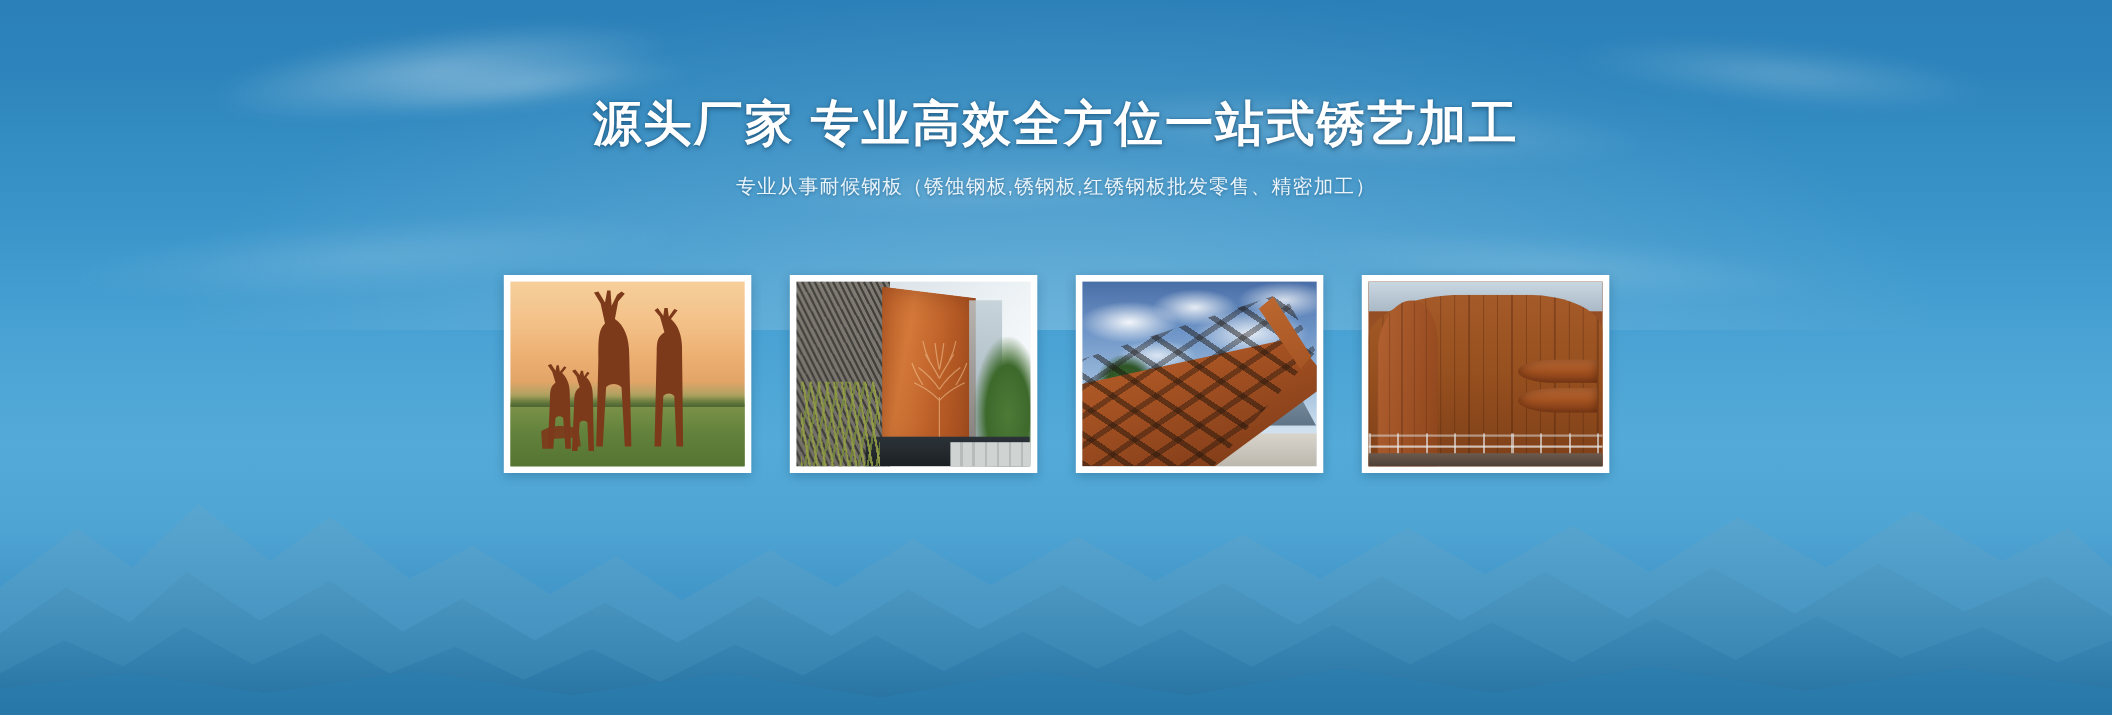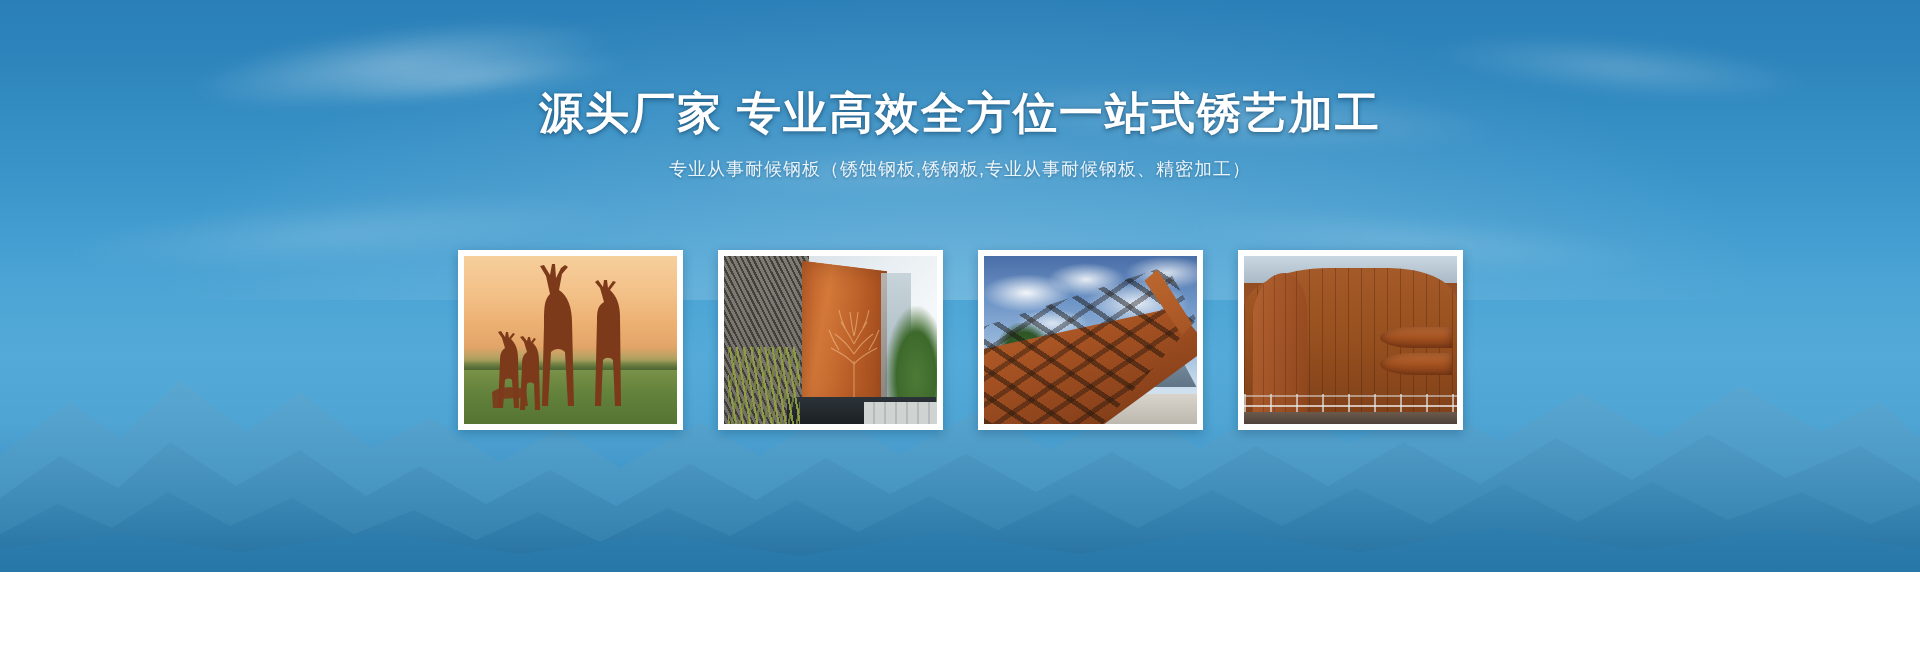--- a/index.html
+++ b/index.html
@@ -3,21 +3,21 @@
 <meta charset="utf-8">
 <style>
   * { box-sizing: border-box; margin: 0; padding: 0; }
   html, body {
     width: 1920px; height: 650px;
     overflow: hidden;
     font-family: "Liberation Sans", "DejaVu Sans", sans-serif;
   }
   #banner {
     position: relative;
-    width: 1920px; height: 572px;
+    width: 1920px; height: 650px;
     overflow: hidden;
     background:
       linear-gradient(180deg,
         #2a7fb8 0%,
         #2e86bd 12%,
         #3a94c9 30%,
         #4aa3d4 48%,
         #54abd9 62%,
         #4ea4d3 74%,
         #3e92c6 86%,
@@ -282,21 +282,21 @@
       <path fill="url(#mg-mid)" d="M0,256 L60,214 L118,246 L170,200 L236,244 L300,208 L366,254 L420,224 L486,262 L550,228 L616,264 L690,222 L756,258 L826,216 L890,252 L966,212 L1036,250 L1112,210 L1180,248 L1256,204 L1328,244 L1404,200 L1480,242 L1556,196 L1632,238 L1708,192 L1786,236 L1860,204 L1920,240 L1920,330 L0,330 Z"></path>
 
       <path fill="url(#mg-near)" d="M0,292 L58,262 L112,286 L168,250 L230,284 L292,256 L354,292 L414,268 L476,298 L538,270 L600,300 L668,266 L730,294 L796,258 L858,290 L930,254 L998,288 L1072,252 L1138,286 L1212,248 L1282,284 L1356,246 L1430,282 L1504,242 L1578,280 L1652,240 L1728,278 L1802,250 L1870,282 L1920,262 L1920,330 L0,330 Z"></path>
 
       <path fill="#2a7fb0" opacity="0.55" d="M0,306 L120,292 L240,310 L380,290 L520,312 L660,292 L800,314 L940,290 L1080,312 L1220,288 L1360,310 L1500,286 L1640,308 L1780,288 L1920,306 L1920,330 L0,330 Z"></path>
     </svg>
   </div>
 
   <div id="headline">源头厂家 专业高效全方位一站式锈艺加工</div>
 
-  <div id="subtitle">专业从事耐候钢板（锈蚀钢板,锈钢板,专业从事耐候钢板、精密加工）</div>
+  <div id="subtitle">专业从事耐候钢板（锈蚀钢板,锈钢板,红锈钢板批发零售、精密加工）</div>
 
   <div id="gallery">
 
     <div class="photo-card">
       <div class="photo-inner p1">
         <div class="ground-h"></div>
         <div class="treeline"></div>
         <svg viewBox="0 0 213 168" preserveAspectRatio="none" style="position:absolute;inset:0;width:100%;height:100%">
           <g fill="#7d3a1b">
 

